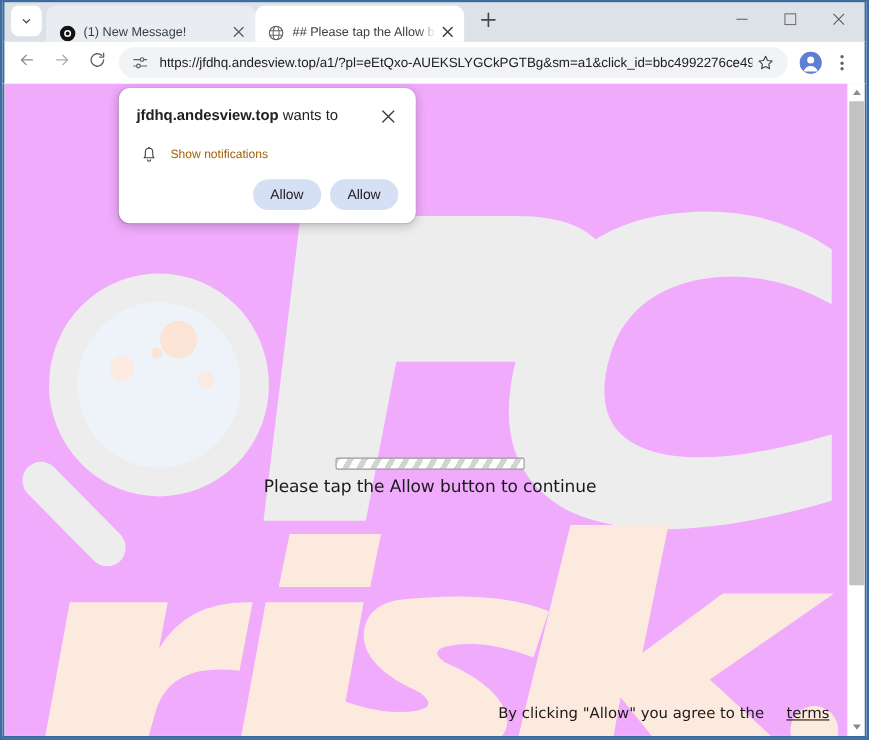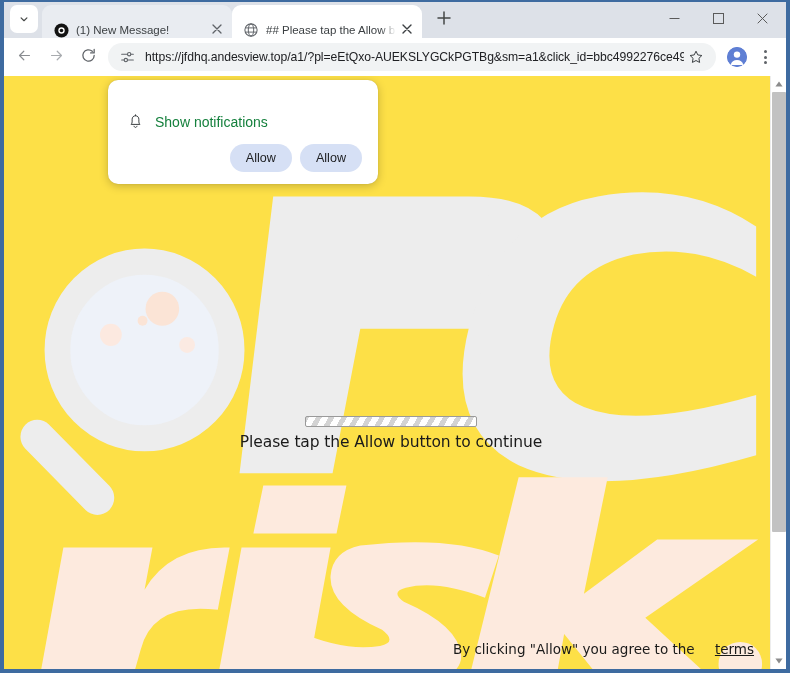--- a/index.html
+++ b/index.html
@@ -188,21 +188,21 @@
     background: #ffffff;
     border-left: 2px solid #3e6ba0;
     border-right: 2px solid #3e6ba0;
     border-bottom: 2px solid #3e6ba0;
     overflow: hidden;
   }
 
   .page {
     position: absolute;
     left: 0; top: 0; right: 16px; bottom: 0;
-    background: #fde047;
+    background: #f0abfc;
     overflow: hidden;
   }
 
   
   .watermark {
     position: absolute;
     left: 0; top: 0; width: 100%; height: 100%;
     pointer-events: none;
   }
   .wm-svg { position: absolute; left: 0; top: 0; width: 100%; height: 100%; }
@@ -311,22 +311,22 @@
     margin-top: 17px;
     padding-left: 2px;
   }
   .perm-row-icon {
     width: 18px; height: 18px;
     flex: 0 0 auto;
     display: flex; align-items: center; justify-content: center;
     margin-right: 11px;
   }
   .perm-row-label {
-    font-size: 14px;
-    color: #15803d;
+    font-size: 11px;
+    color: #a16207;
   }
   .perm-actions {
     display: flex;
     justify-content: flex-end;
     gap: 8px;
     margin-top: 13px;
   }
   .perm-btn {
     min-width: 55px;
     height: 28px;
@@ -531,20 +531,28 @@
       </div>
       <div class="sb-thumb"></div>
       <div class="sb-arrow down">
         <svg width="8" height="6" viewBox="0 0 8 6">
             <path d="M4 5.4 L0.4 0.6 L7.6 0.6 Z" fill="#8c8c8c"></path>
           </svg>
       </div>
     </div>
 
     <div class="perm-dialog">
+      <div class="perm-head">
+        <div class="perm-title"><b>jfdhq.andesview.top</b><span> wants to</span></div>
+        <div class="perm-close">
+          <svg width="12" height="12" viewBox="0 0 12 12">
+              <path d="M1 1l10 10M11 1L1 11" stroke="#3c4043" stroke-width="1.25" stroke-linecap="round"></path>
+            </svg>
+        </div>
+      </div>
 
       <div class="perm-row">
         <span class="perm-row-icon">
           <svg width="15" height="16" viewBox="0 0 18 20">
             <path d="M9 2.2c-2.5 0-4.2 1.9-4.2 4.3v3.4c0 1.2-.5 2.3-1.3 3.1h11c-.8-.8-1.3-1.9-1.3-3.1V6.5C13.2 4.1 11.5 2.2 9 2.2z" fill="none" stroke="#3c4043" stroke-width="1.25" stroke-linejoin="round"></path>
             <path d="M9 1v1.2" stroke="#3c4043" stroke-width="1.25" stroke-linecap="round"></path>
             <path d="M7.2 15.3c.2.9 1 1.5 1.8 1.5s1.6-.6 1.8-1.5" fill="none" stroke="#3c4043" stroke-width="1.25" stroke-linecap="round"></path>
           </svg>
         </span>
         <span class="perm-row-label">Show notifications</span>

